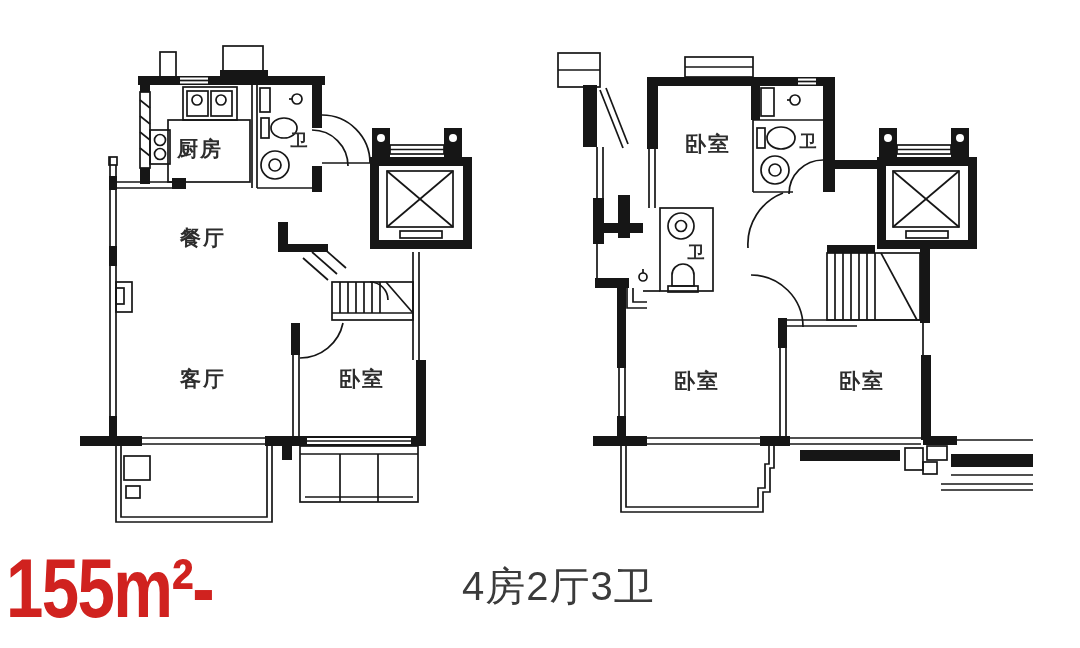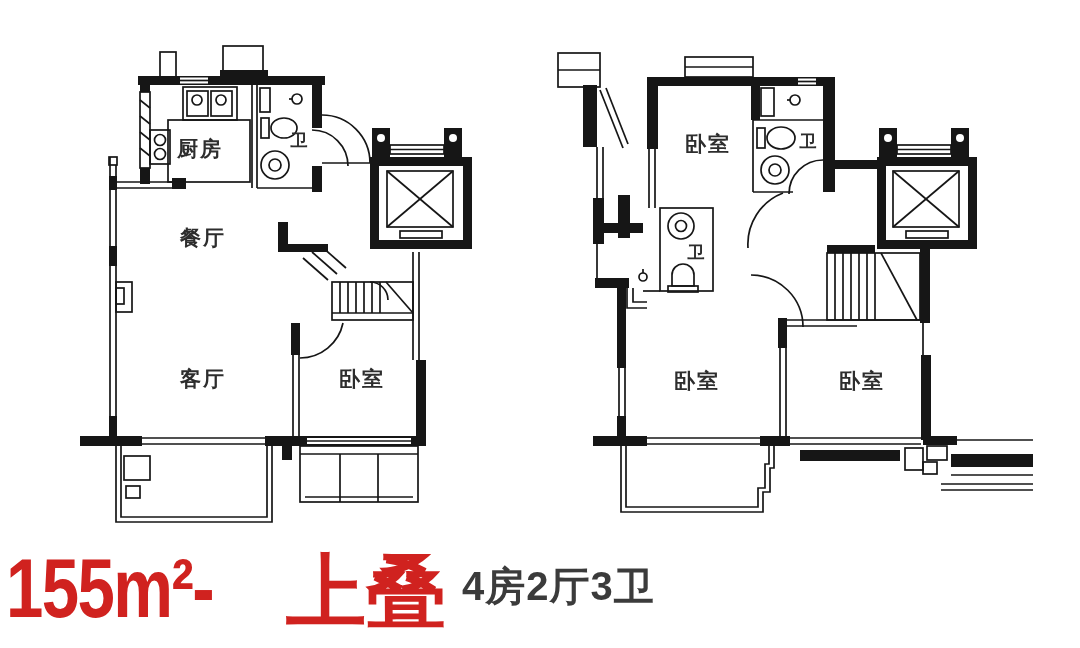--- a/index.html
+++ b/index.html
@@ -27,21 +27,21 @@
     position:absolute;left:6px;top:546px;line-height:1;
     font-size:84px;font-weight:700;color:var(--accent);
     transform:scaleX(.8);transform-origin:left top;letter-spacing:-2px;
   }
   .cap-type{
     position:absolute;left:286px;top:552px;line-height:1;
     font-size:80px;font-weight:900;color:var(--accent);
   }
   .cap-layout{
     position:absolute;left:462px;top:566px;line-height:1;
-    font-size:40px;font-weight:700;color:var(--caption-text);letter-spacing:1px;
+    font-size:40px;font-weight:400;color:var(--caption-text);letter-spacing:1px;
   }
 </style>
 </head>
 <body>
 
 <div class="stage">
 
   <svg id="left-plan" class="plan" viewBox="0 0 480 510">
 
     <g>
@@ -328,17 +328,16 @@
 
     <text class="room" x="153" y="121">卧室</text>
     <text class="rs" x="253" y="117">卫</text>
     <text class="rs" x="141" y="228">卫</text>
     <text class="room" x="142" y="358">卧室</text>
     <text class="room" x="307" y="358">卧室</text>
   </svg>
 
   <div class="caption">
     <span class="cap-area">155m²-</span>
-    <span class="cap-type">上叠</span>
     <span class="cap-layout">4房2厅3卫</span>
   </div>
 
 </div>
 
 </body></html>

